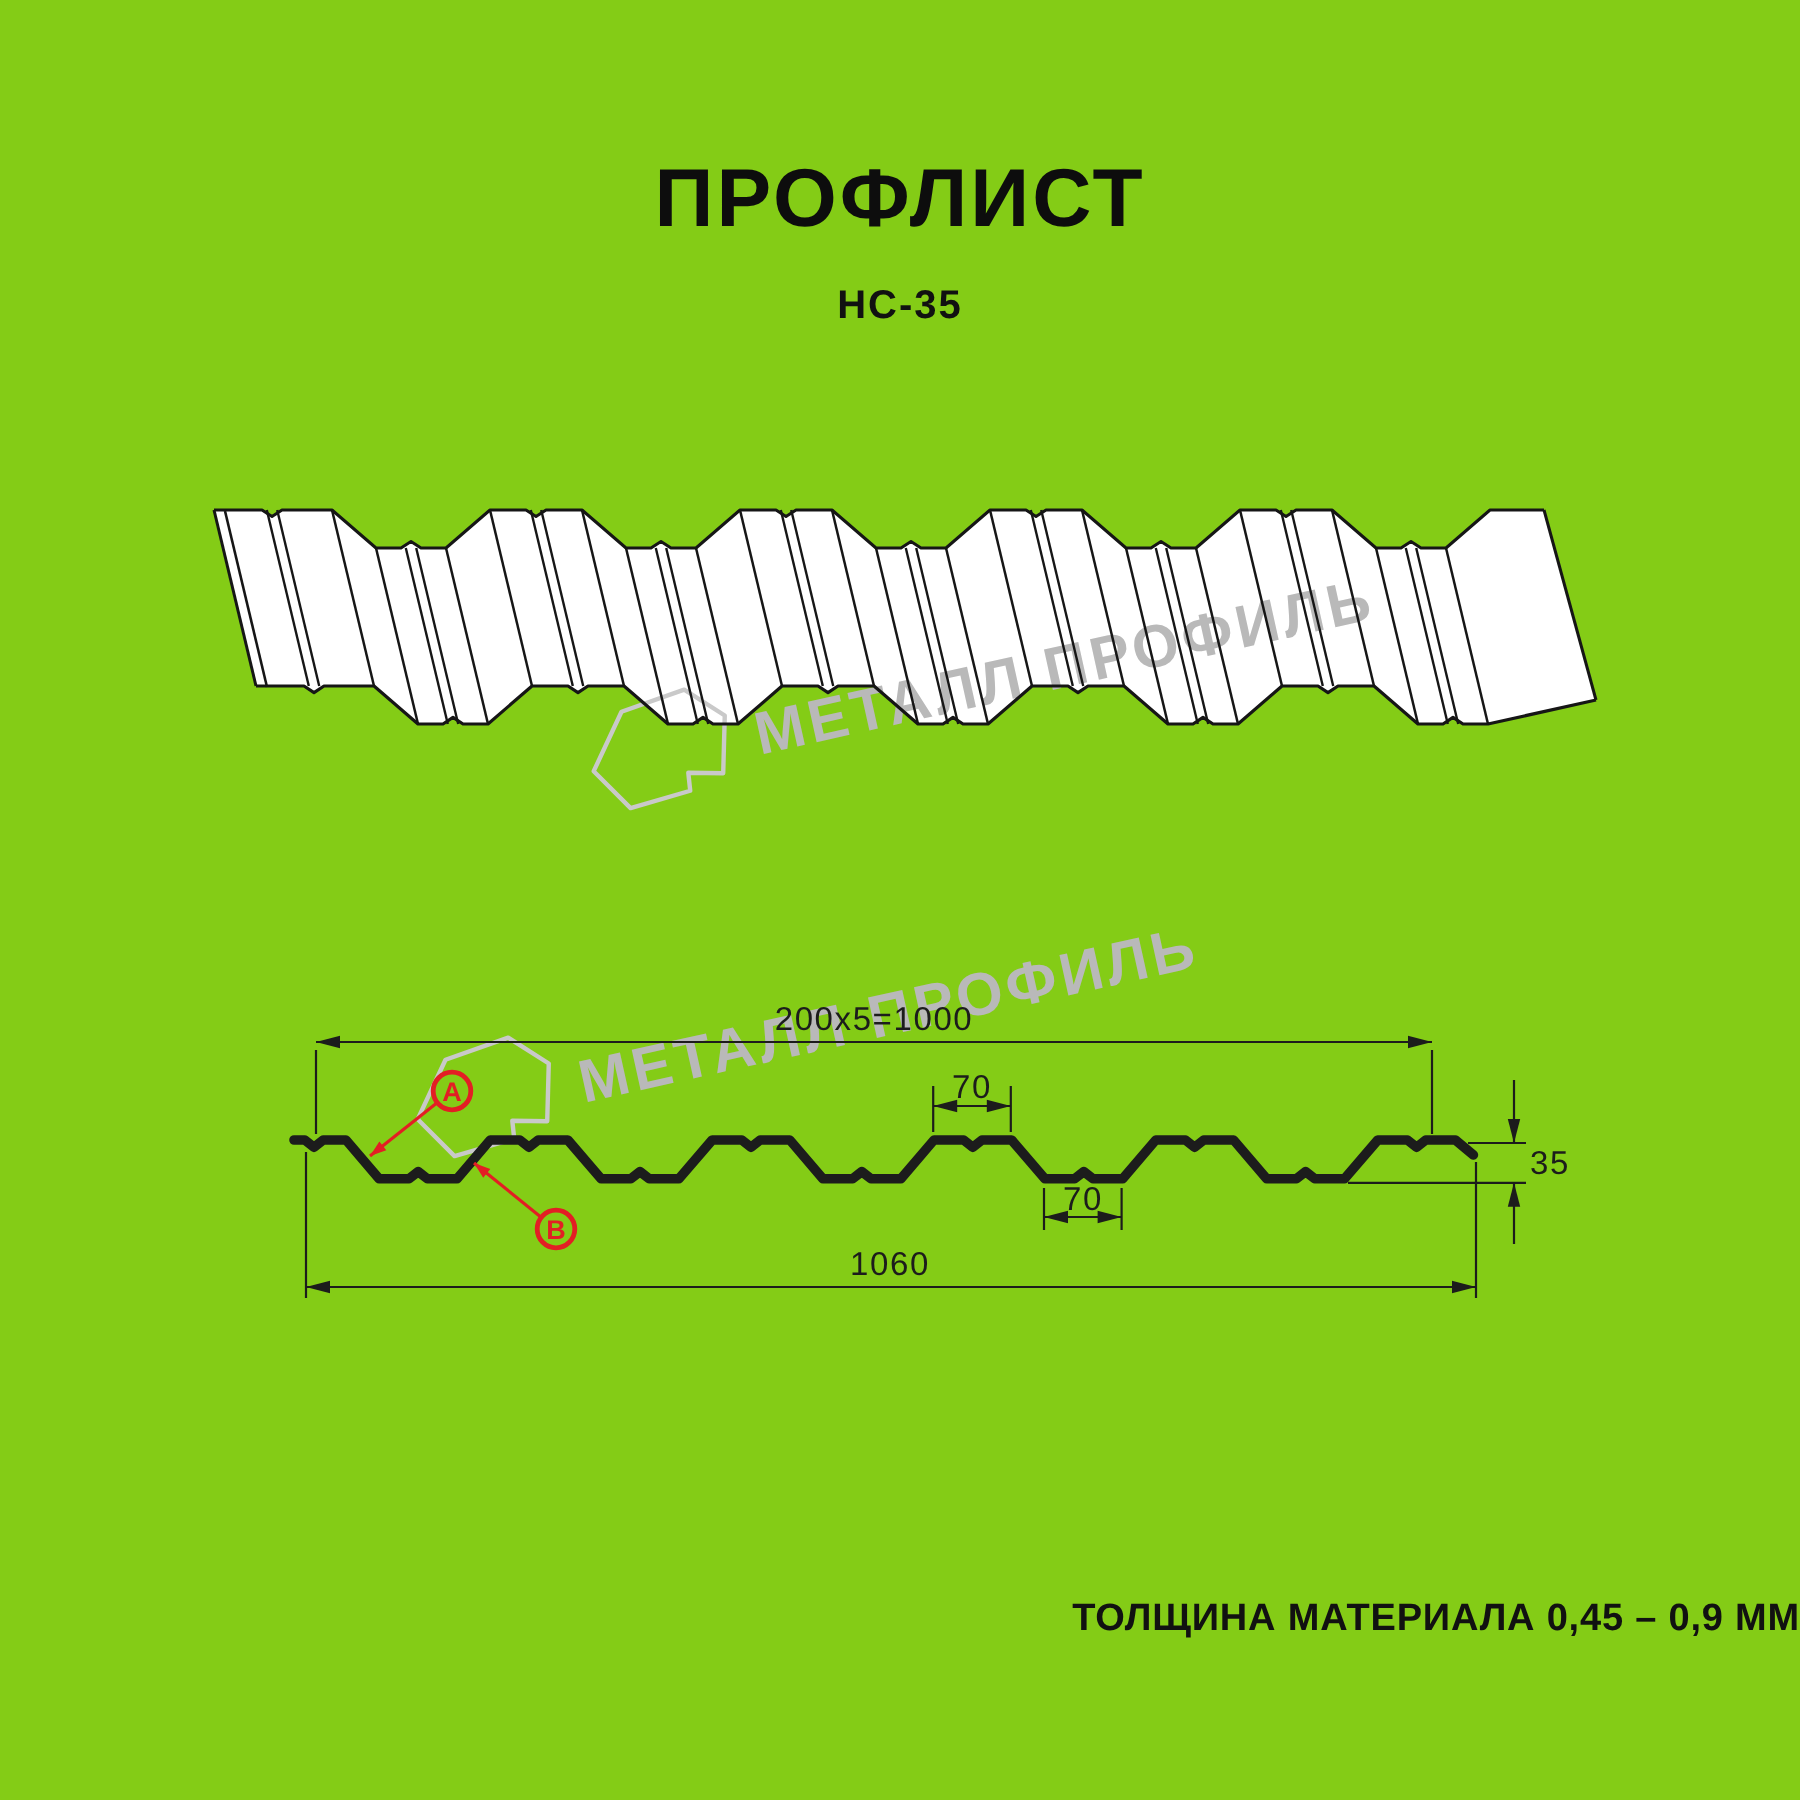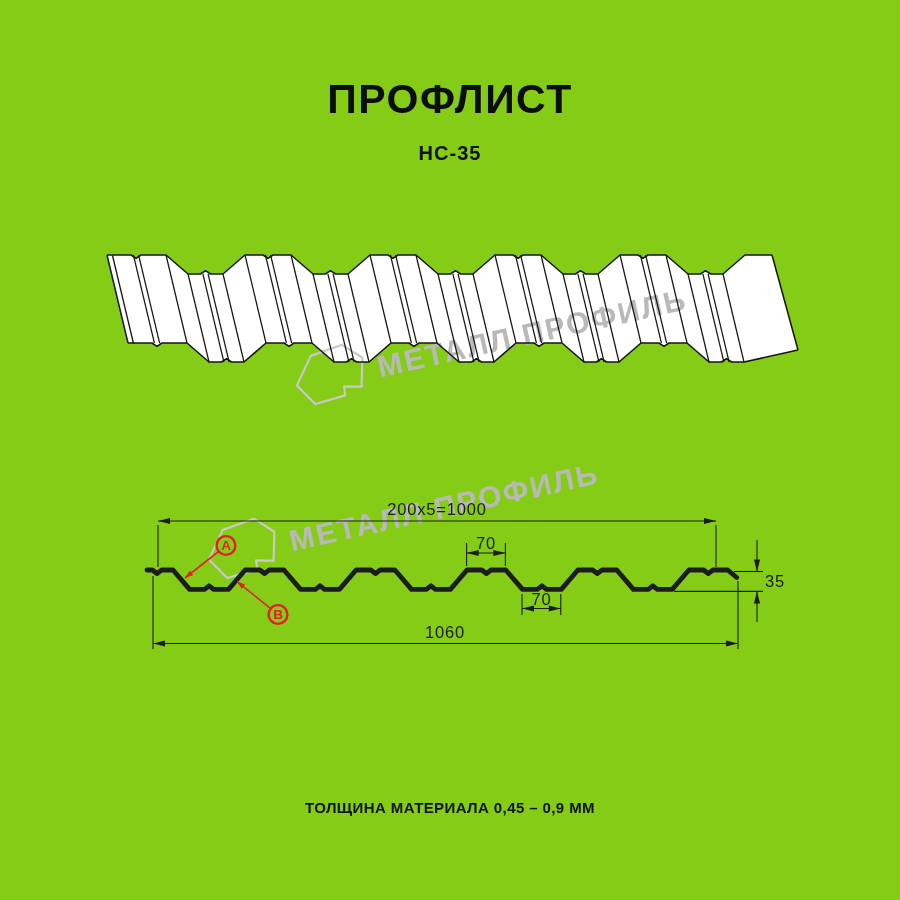--- a/index.html
+++ b/index.html
@@ -2,22 +2,22 @@
 <html><head>
 <meta charset="utf-8">
 <style>
   html,body{margin:0;padding:0;background:#fff;}
   #page{position:relative;width:900px;height:900px;background:#84cc16;overflow:hidden;
         font-family:"Liberation Sans",sans-serif;}
   .title{position:absolute;top:76px;left:0;width:900px;text-align:center;
          font-size:41px;font-weight:bold;letter-spacing:1.5px;color:#0d0d0d;}
   .subtitle{position:absolute;top:129px;left:0;width:900px;text-align:center;
          font-size:20px;font-weight:600;letter-spacing:1px;color:#111;margin-top:13px;}
-  .footer{position:absolute;top:799px;left:0;width:900px;text-align:center;
-         font-size:15px;font-weight:600;letter-spacing:0.4px;color:#111;}
+  .footer{position:absolute;top:799px;left:0;width:900px;text-align:right;
+         font-size:19px;font-weight:600;letter-spacing:0.4px;color:#111;}
   svg{position:absolute;left:0;top:0;}
   .dim-label{font-family:"Liberation Sans",sans-serif;font-size:16.5px;fill:#1c1c1c;letter-spacing:0.8px;}
   .wm-text{font-family:"Liberation Sans",sans-serif;font-weight:bold;font-size:30px;
            fill:#b9b9b9;letter-spacing:2px;}
   .marker-letter{font-family:"Liberation Sans",sans-serif;font-size:13.5px;font-weight:bold;fill:#e31e24;}
   .thin{stroke:#1c1c1c;stroke-width:1.1;fill:none;}
   .red-line{stroke:#e31e24;stroke-width:1.6;fill:none;}
   .red-circle{stroke:#e31e24;stroke-width:2.4;fill:none;}
 </style>
 </head>

